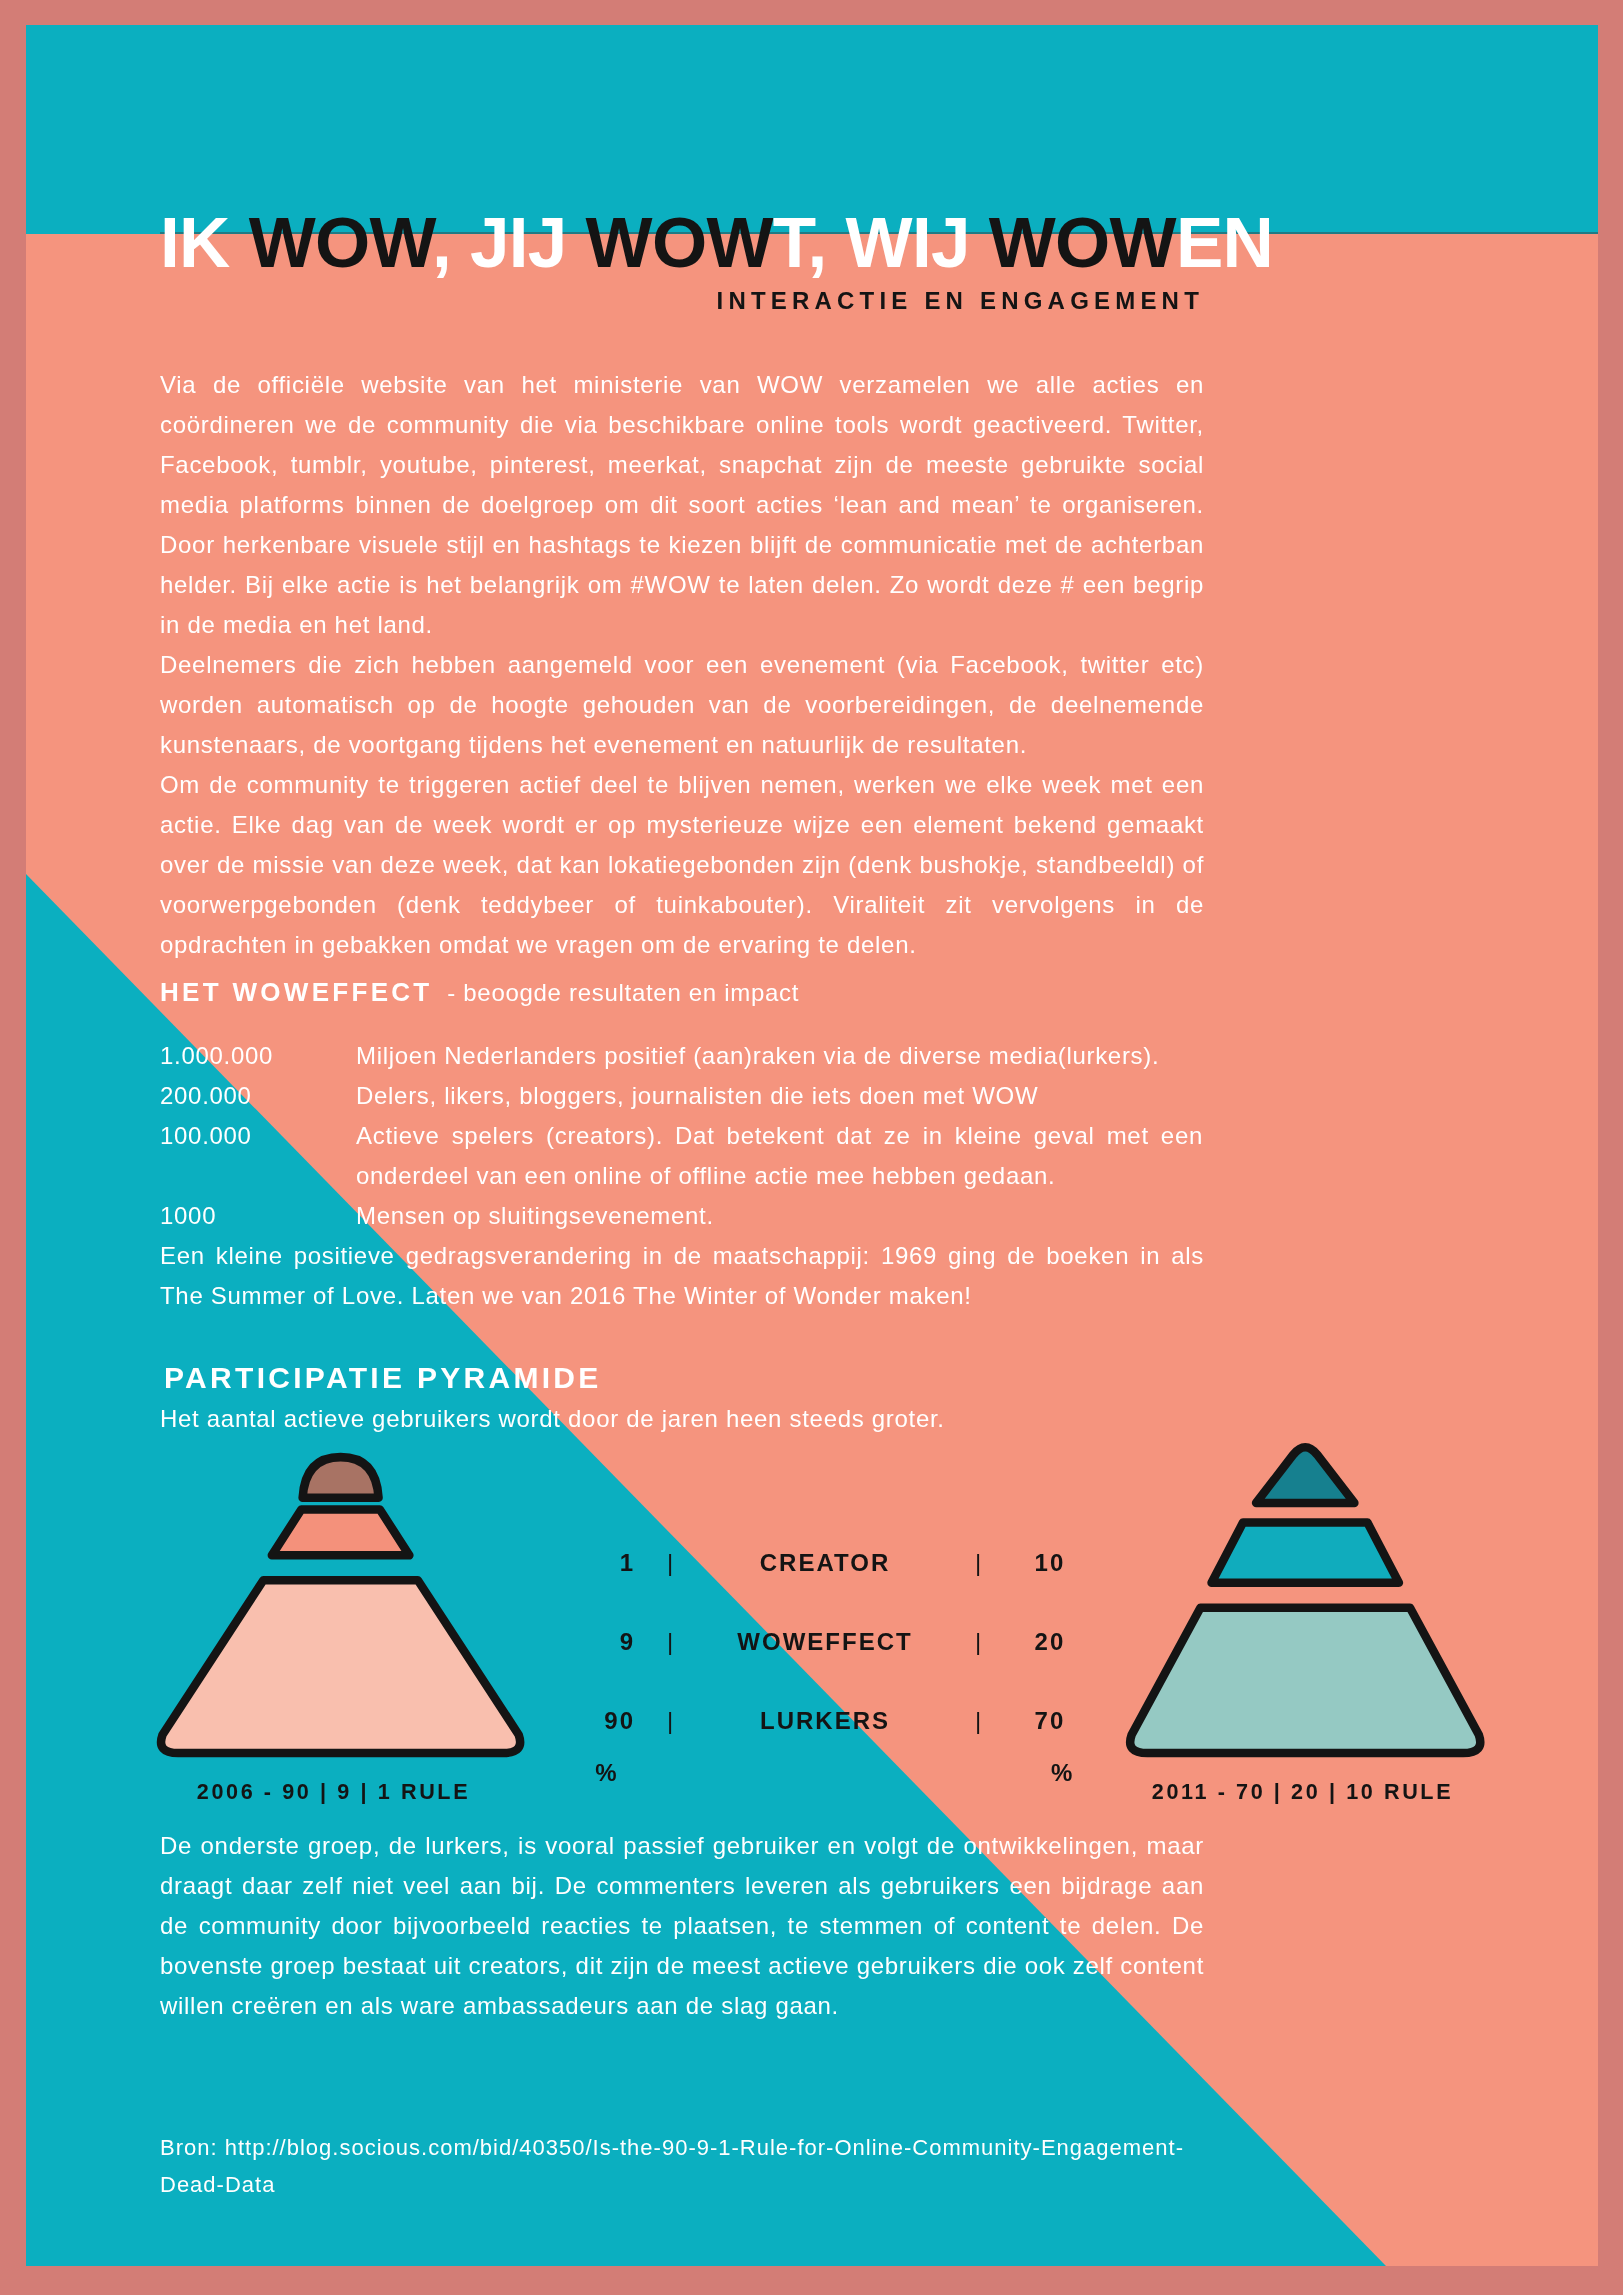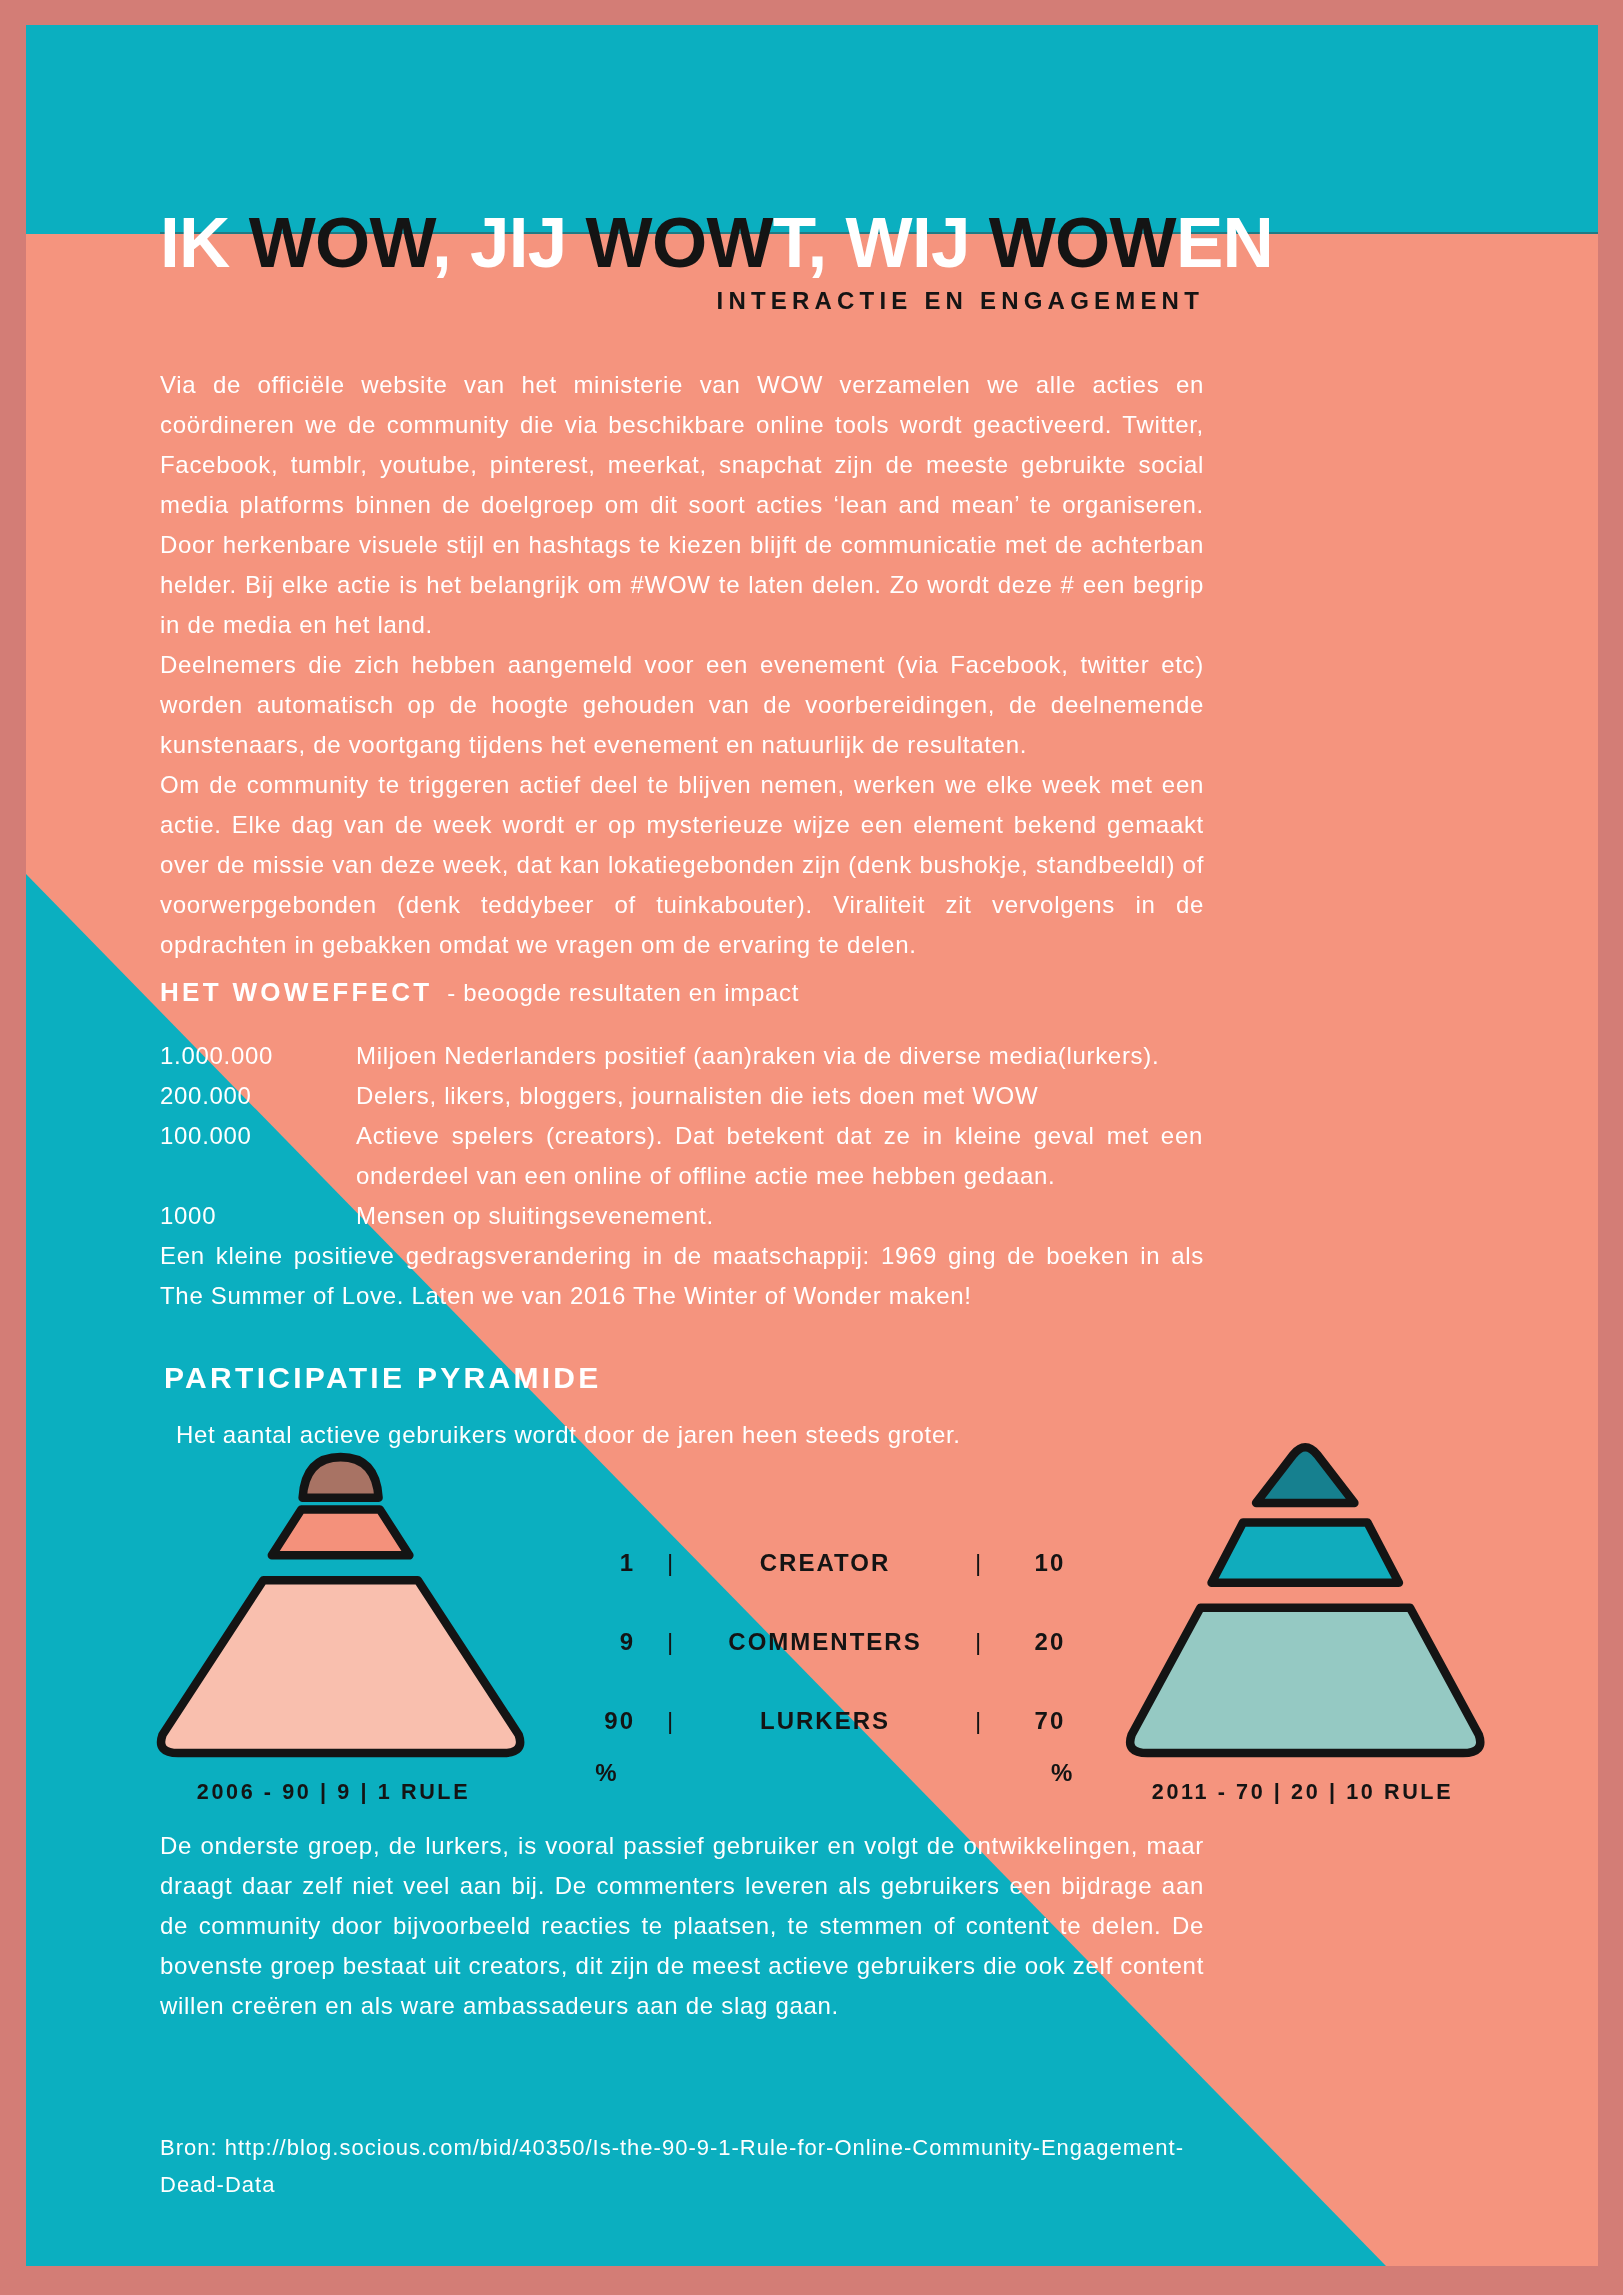--- a/index.html
+++ b/index.html
@@ -42,21 +42,21 @@
   .wow-heading .hd{font-size:26px;font-weight:bold;letter-spacing:3.3px;}
   .wow-heading .hd-suffix{font-size:24px;letter-spacing:0.7px;margin-left:11.8px;}
   .wowlist{position:absolute;left:134px;top:1011px;width:1044px;z-index:2;}
   .wowrow{display:grid;grid-template-columns:196px 847px;}
   .wowdesc{text-align:justify;}
   .wow-closing{position:absolute;left:134px;top:1211px;width:1044px;margin:0;text-align:justify;z-index:2;}
   .pyr-heading{
     position:absolute;left:134px;top:1332px;margin:4px;z-index:2;
     font-size:30px;font-weight:bold;letter-spacing:3.3px;color:var(--paper);
   }
-  .pyr-subheading{position:absolute;left:134px;top:1374px;width:1112px;margin:16px;z-index:2;}
+  .pyr-subheading{position:absolute;left:134px;top:1374px;width:1112px;margin:0;z-index:2;}
   .pyramid{position:absolute;top:1415px;z-index:2;}
   .pyramid.left{left:92px;}
   .pyramid.right{left:1086px;}
   .pyramid path{stroke:var(--ink);stroke-width:13;stroke-linejoin:round;stroke-linecap:round;}
   .p-l-top{fill:var(--pyr_left_top);}
   .p-l-mid{fill:var(--pyr_left_mid);}
   .p-l-bot{fill:var(--pyr_left_bottom);}
   .p-r-top{fill:var(--pyr_right_top);}
   .p-r-mid{fill:var(--pyr_right_mid);}
   .p-r-bot{fill:var(--pyr_right_bottom);}
@@ -144,21 +144,21 @@
       <div class="ratio-row">
         <div class="cell num-l">1</div>
         <div class="cell pipe">|</div>
         <div class="cell lbl">CREATOR</div>
         <div class="cell pipe">|</div>
         <div class="cell num-r">10</div>
       </div>
       <div class="ratio-row">
         <div class="cell num-l">9</div>
         <div class="cell pipe">|</div>
-        <div class="cell lbl">COMMENTERS</div>
+        <div class="cell lbl">WOWEFFECT</div>
         <div class="cell pipe">|</div>
         <div class="cell num-r">20</div>
       </div>
       <div class="ratio-row">
         <div class="cell num-l">90</div>
         <div class="cell pipe">|</div>
         <div class="cell lbl">LURKERS</div>
         <div class="cell pipe">|</div>
         <div class="cell num-r">70</div>
       </div>

